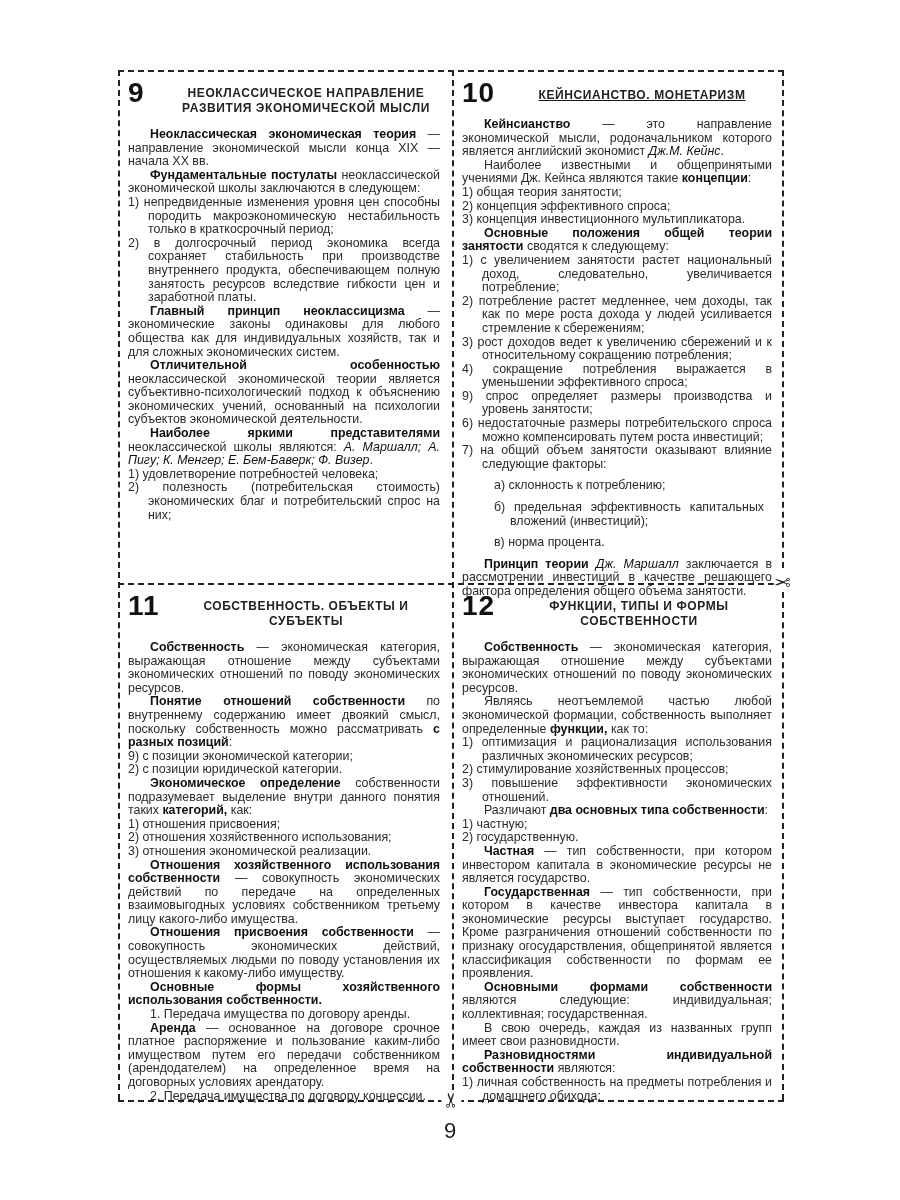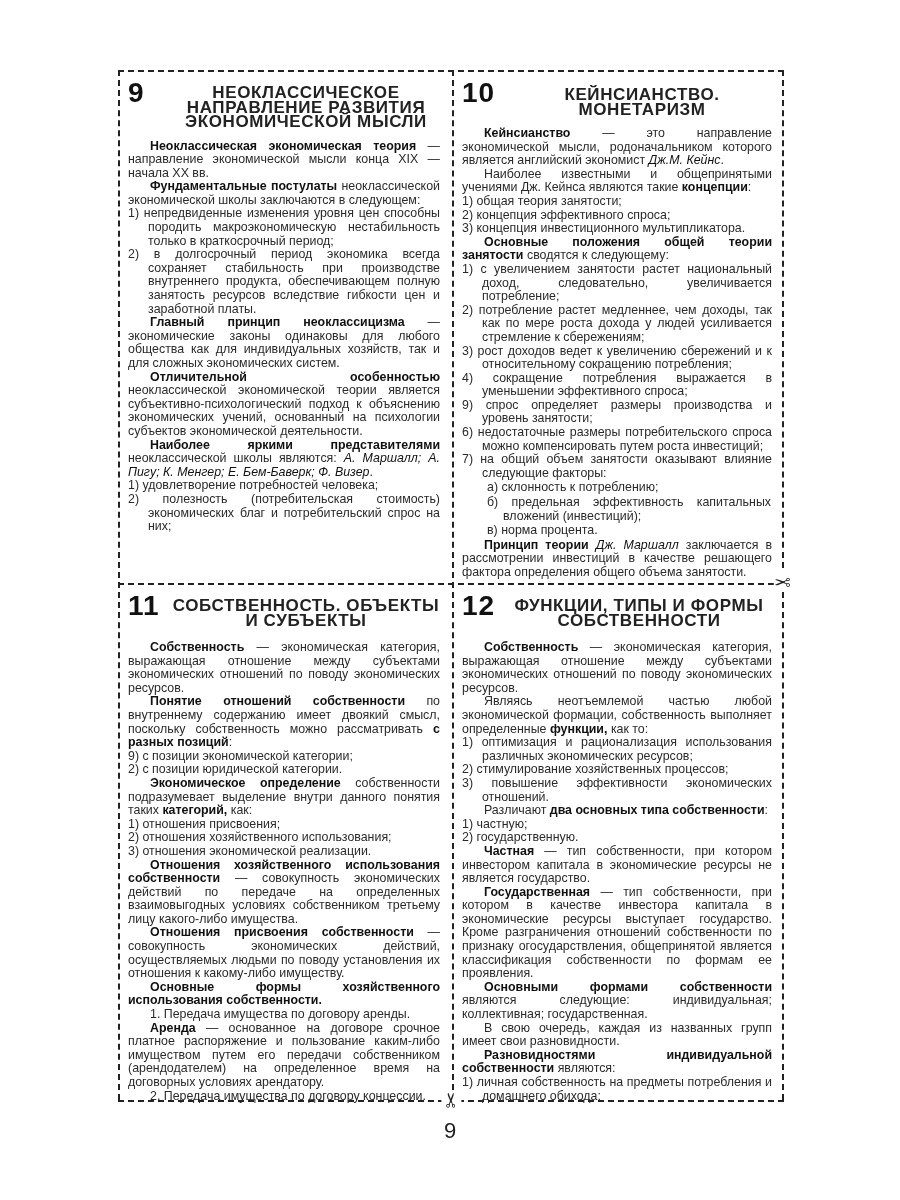--- a/index.html
+++ b/index.html
@@ -18,28 +18,28 @@
 
   .card { position:absolute; box-sizing:border-box; padding:6px 12px 0 10px; }
   .card.c9  { left:118px; top:72px;  width:334px; height:510px; }
   .card.c10 { left:452px; top:72px;  width:332px; height:510px; }
   .card.c11 { left:118px; top:585px; width:334px; height:515px; }
   .card.c12 { left:452px; top:585px; width:332px; height:515px; }
 
   .head { position:relative; min-height:40px; margin-bottom:10px; }
   .num { position:absolute; left:0; top:0; font-size:28px; font-weight:700;
          line-height:30px; color:#111; letter-spacing:1px; }
-  .title { text-align:center; font-weight:700; font-size:17px; line-height:14.5px;
+  .title { text-align:center; font-weight:700; font-size:12px; line-height:14.5px;
            letter-spacing:0.6px; padding-left:44px; padding-top:8px; color:#222; }
   .c10 .title { padding-top:10px; padding-left:50px; }
 
   .body { font-size:12.4px; line-height:13.6px; text-align:justify; color:#2a2a2a; }
   .p { text-indent:22px; margin:0; }
   .li { padding-left:20px; text-indent:-20px; margin:0; }
-  .li2 { padding-left:40px; text-indent:-16px; margin:1px; }
+  .li2 { padding-left:40px; text-indent:-16px; margin:8px; }
   b { font-weight:700; color:#111; }
   .bi { font-weight:400; font-style:italic; color:#111; }
 
   .scissors { position:absolute; font-size:20px; line-height:20px; color:#222; background:#fff; }
   .sc-right { left:774px; top:572px; transform:rotate(180deg); }
   .sc-bot   { left:443px; top:1090px; transform:rotate(-90deg); }
   .page-num { position:absolute; left:0; width:900px; top:1118px; text-align:center;
               font-size:22px; color:#222; }
 </style>
 </head>
@@ -66,21 +66,21 @@
     <p class="li">2) в долгосрочный период экономика всегда сохраняет стабильность при производстве внутреннего продукта, обеспечивающем полную занятость ресурсов вследствие гибкости цен и заработной платы.</p>
     <p class="p"><b>Главный принцип неоклассицизма</b><span> — экономические законы одинаковы для любого общества как для индивидуальных хозяйств, так и для сложных экономических систем.</span></p>
     <p class="p"><b>Отличительной особенностью</b><span> неоклассической экономической теории является субъективно-психологический подход к объяснению экономических учений, основанный на психологии субъектов экономической деятельности.</span></p>
     <p class="p"><b>Наиболее яркими представителями</b><span> неоклассической школы являются: </span><span class="bi">А. Маршалл; А. Пигу; К. Менгер; Е. Бем-Баверк; Ф. Визер</span><span>.</span></p>
     <p class="li">1) удовлетворение потребностей человека;</p>
     <p class="li">2) полезность (потребительская стоимость) экономических благ и потребительский спрос на них;</p>
   </div>
 </section>
 
 <section class="card c10">
-  <div class="head" style="min-height:30px;">
+  <div class="head" style="min-height:30px;text-decoration:underline;">
     <div class="num">10</div>
     <div class="title">КЕЙНСИАНСТВО. МОНЕТАРИЗМ</div>
   </div>
   <div class="body">
     <p class="p"><b>Кейнсианство</b><span> — это направление экономической мысли, родоначальником которого является английский экономист </span><span class="bi">Дж.М. Кейнс</span><span>.</span></p>
     <p class="p"><span>Наиболее известными и общепринятыми учениями Дж. Кейнса являются такие </span><b>концепции</b><span>:</span></p>
     <p class="li">1) общая теория занятости;</p>
     <p class="li">2) концепция эффективного спроса;</p>
     <p class="li">3) концепция инвестиционного мультипликатора.</p>
     <p class="p"><b>Основные положения общей теории занятости</b><span> сводятся к следующему:</span></p>

